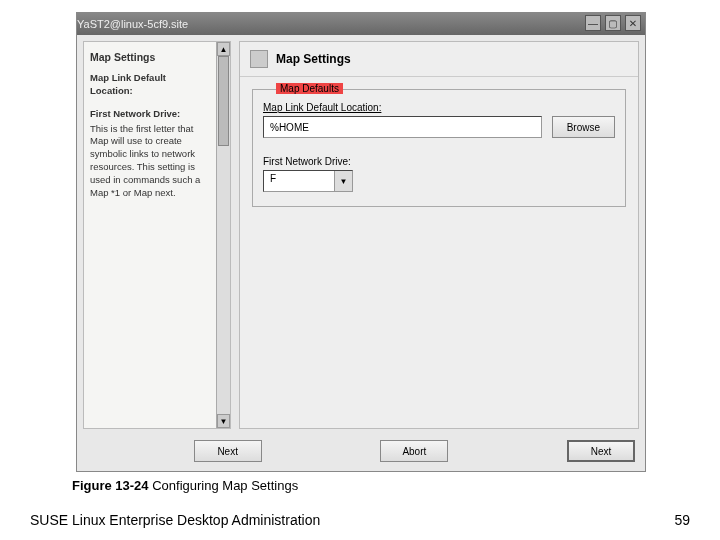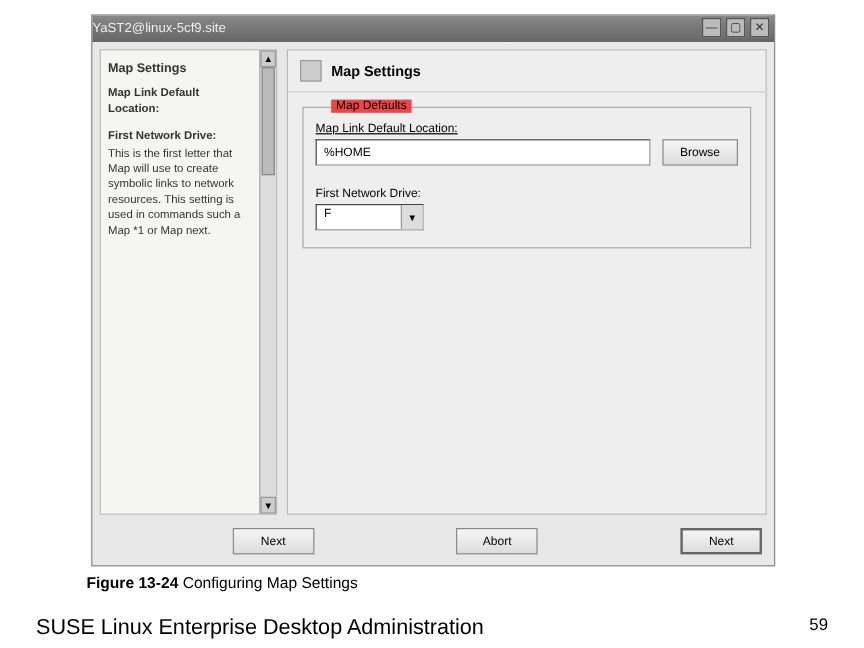--- a/index.html
+++ b/index.html
@@ -40,21 +40,21 @@
   .btn.emph { border: 2px solid #666; }
   .dropdown { display: flex; width: 90px; height: 22px; border: 1px inset #999; background: #fff; font-size: 10px; }
   .dropdown-val { flex: 1; padding: 2px 6px; }
   .dropdown-arrow { width: 18px; background: #ddd; border-left: 1px solid #999; display: flex; align-items: center; justify-content: center; font-size: 8px; }
   
   .bottom-bar { height: 32px; display: flex; align-items: center; padding: 0 10px; gap: 12px; }
   .bottom-bar .spacer { flex: 1; }
   
   .caption { position: absolute; left: 72px; top: 478px; font-size: 13px; }
   .caption b { font-weight: bold; }
-  .footer-left { position: absolute; left: 30px; top: 512px; font-size: 18px; text-align: right; }
+  .footer-left { position: absolute; left: 30px; top: 512px; font-size: 14px; text-align: right; }
   .footer-right { position: absolute; right: 30px; top: 512px; font-size: 14px; }
 </style>
 </head>
 <body>
 
 <div class="app-window">
   <div class="titlebar">
     <span>YaST2@linux-5cf9.site</span>
     <div class="titlebar-ctrls">
       <span>—</span>

